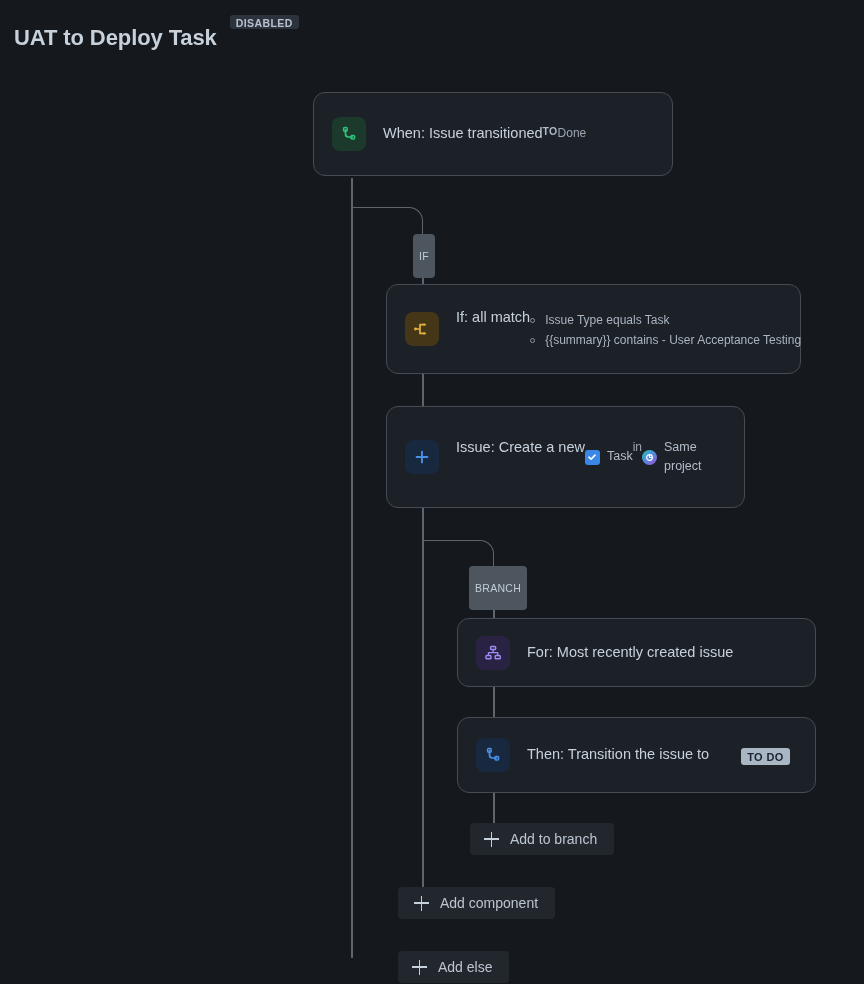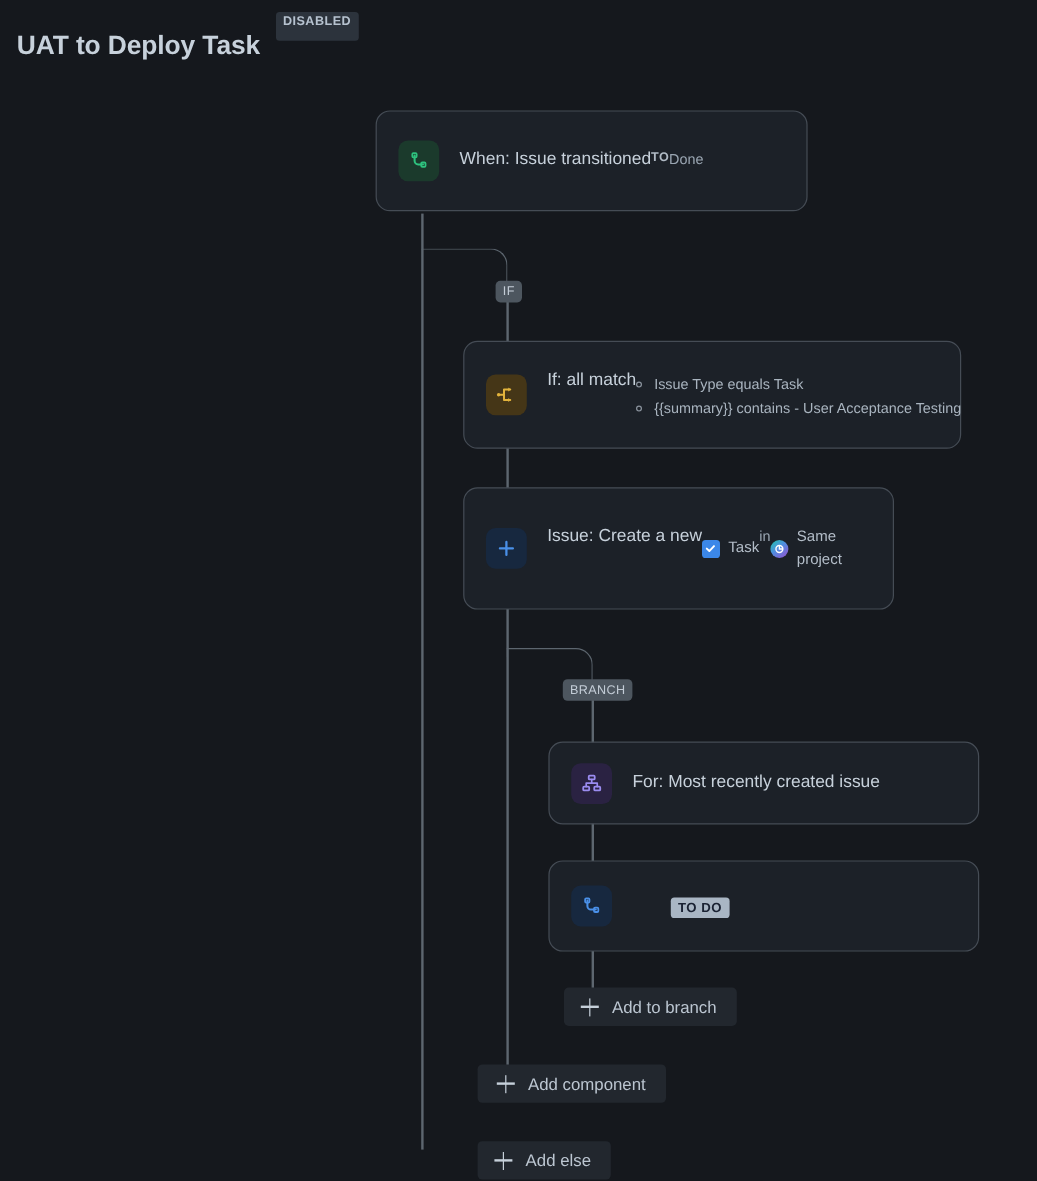--- a/index.html
+++ b/index.html
@@ -34,21 +34,21 @@
     letter-spacing: -0.1px;
     white-space: nowrap;
     margin-top: 32px;
   }
   .status-lozenge {
     background: #2c333c;
     color: #b6c2cf;
     font-size: 10.5px;
     font-weight: bold;
     letter-spacing: 0.4px;
-    padding: 3px 6px 10px 6px;
+    padding: 3px 6px 0 6px;
     border-radius: 3px;
     line-height: 1;
   }
 
   
   .canvas {
     position: absolute;
     inset: 0;
   }
   .conn {
@@ -68,21 +68,21 @@
   }
 
   
   .branch-badge {
     position: absolute;
     background: #4c5man;
     background: #4d565f;
     color: #c3ccd6;
     font-size: 10.5px;
     letter-spacing: 0.3px;
-    padding: 3px 6px;
+    padding: 16px 6px;
     border-radius: 4px;
     line-height: 1.15;
     white-space: nowrap;
   }
 
   
   .card {
     position: absolute;
     background: #1c2128;
     border: 1px solid #454c55;
@@ -316,20 +316,21 @@
 
 <div class="card" style="left:457px; top:717px; width:359px; height:76px;">
   <div class="card-icon" style="background:#17283f;">
     <svg width="20" height="20" viewBox="0 0 20 20" aria-hidden="true">
       <path d="M6.5 5.5 V10 a3 3 0 0 0 3 3 H13.5" fill="none" stroke="#4a90e8" stroke-width="1.7" stroke-linecap="round"></path>
       <rect x="4.6" y="3.6" width="3.6" height="3.6" rx="0.9" fill="none" stroke="#4a90e8" stroke-width="1.5"></rect>
       <rect x="12.0" y="11.4" width="3.6" height="3.6" rx="0.9" fill="none" stroke="#4a90e8" stroke-width="1.5"></rect>
     </svg>
   </div>
   <div class="card-body">
+    <div class="card-title">Then: Transition the issue to</div>
     <div>
       <span class="todo-lozenge">TO DO</span>
     </div>
   </div>
 </div>
 
 <button class="add-btn" style="left:470px; top:823px;">
   <span class="plus"></span>
   <span>Add to branch</span>
 </button>

